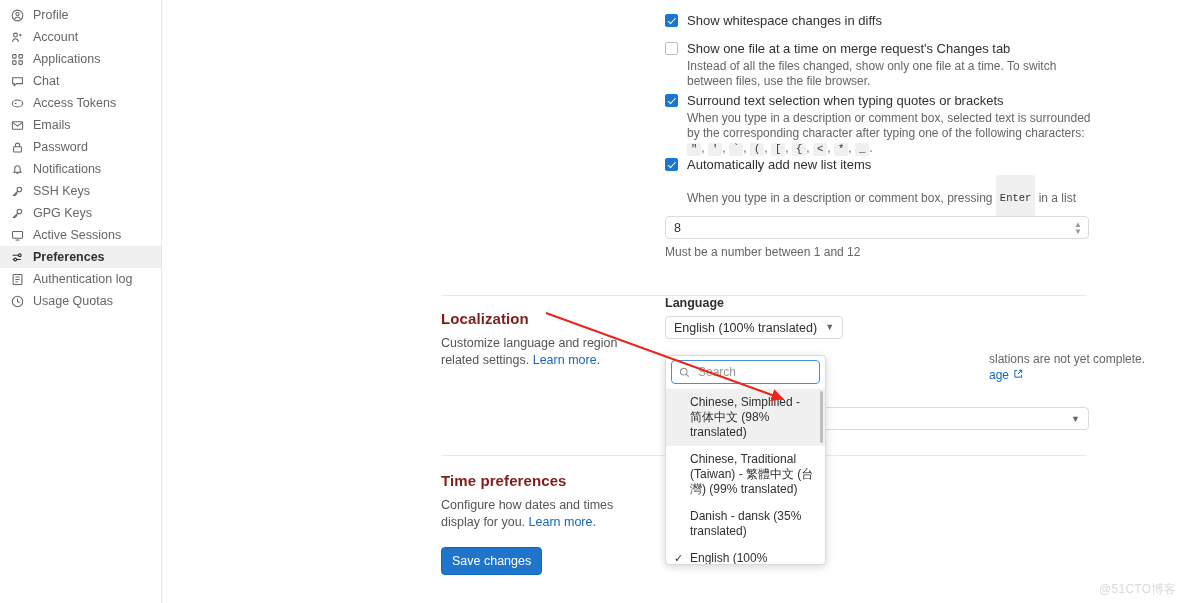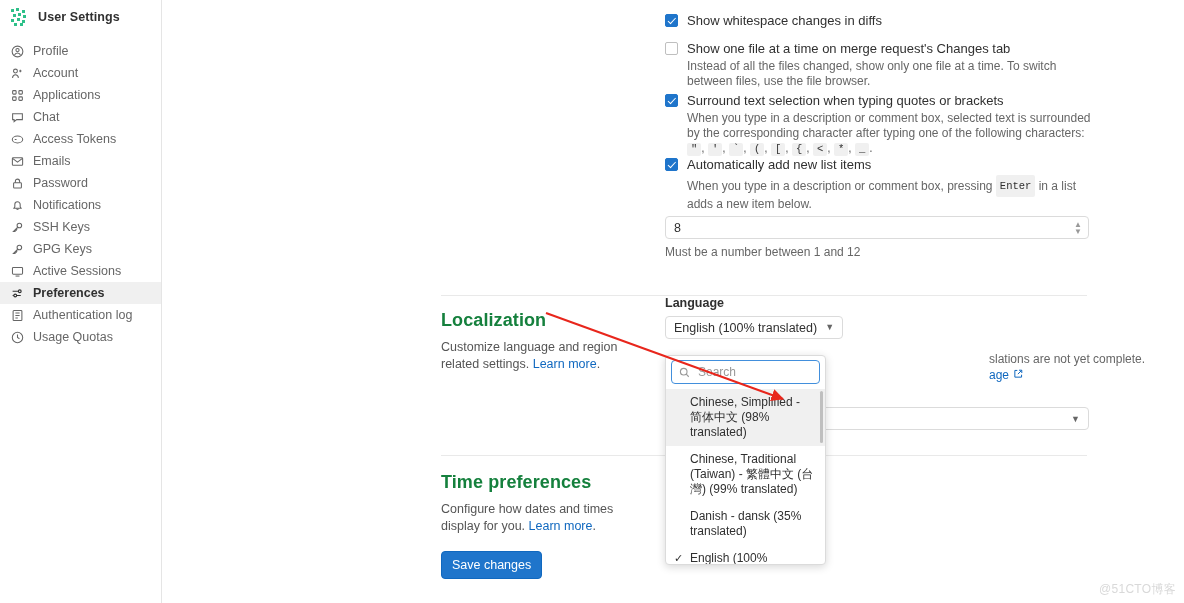--- a/index.html
+++ b/index.html
@@ -92,21 +92,21 @@
   }
   .chk-label { font-size: 13px; color: #303030; line-height: 16px; }
   .chk-help {
     margin-left: 22px; margin-top: 2px;
     font-size: 12px; color: #666; line-height: 15px;
   }
   .kbd {
     display: inline-block;
     background: #f0f0f0;
     border-radius: 2px;
-    padding: 4px 4px;
+    padding: 16px 4px;
     font-family: "Liberation Mono", monospace;
     font-size: 10.5px;
     color: #303030;
     line-height: 14px;
     vertical-align: 1px;
   }
   .chr {
     display: inline-block;
     background: #f0f0f0;
     border-radius: 2px;
@@ -133,21 +133,21 @@
     display: flex; flex-direction: column; gap: 1px; color: #999;
     line-height: 6px; font-size: 8px;
   }
   .help-text { font-size: 12px; color: #666; }
 
   .divider {
     position: absolute; left: 278px; width: 646px; height: 1px;
     background: #e9e9e9;
   }
 
-  .sec-title { font-size: 18px; font-weight: bold; color: #15803d; letter-spacing: .1px; }
+  .sec-title { font-size: 15px; font-weight: bold; color: #7f1d1d; letter-spacing: .1px; }
   .sec-desc { font-size: 12.5px; color: #555; line-height: 17px; margin-top: 8px; width: 195px;}
   a.lnk { color: #1068bf; text-decoration: none; }
 
   
   .lang-toggle {
     display: inline-flex; align-items: center; gap: 8px;
     height: 23px; padding: 0 8px;
     border: 1px solid #dbdbdb; border-radius: 4px;
     background: #fff; font-size: 12.5px; color: #303030;
     cursor: pointer;
@@ -229,41 +229,20 @@
   .watermark {
     position: absolute; right: 8px; bottom: 5px;
     font-size: 12px; color: #d9d9d9;
     letter-spacing: .3px;
   }
 </style>
 </head>
 <body>
 
 <div id="sidebar">
-  <div class="side-header">
-    <div class="avatar">
-      <svg width="22" height="22" viewBox="0 0 22 22">
-        <circle cx="11" cy="11" r="11" fill="#ffffff"></circle>
-        <g fill="#2ec089">
-          <rect x="3" y="3" width="3" height="3"></rect>
-            <rect x="8" y="2" width="3" height="3"></rect>
-          <rect x="14" y="4" width="3" height="3"></rect>
-            <rect x="5" y="8" width="3" height="3"></rect>
-          <rect x="10" y="7" width="3" height="3"></rect>
-            <rect x="15" y="9" width="3" height="3"></rect>
-          <rect x="3" y="13" width="3" height="3"></rect>
-            <rect x="9" y="12" width="3" height="3"></rect>
-          <rect x="14" y="14" width="3" height="3"></rect>
-            <rect x="6" y="17" width="3" height="3"></rect>
-          <rect x="12" y="17" width="3" height="3"></rect>
-        </g>
-      </svg>
-    </div>
-    <div class="side-title">User Settings</div>
-  </div>
 
   <ul class="side-list" id="side-nav">
     <li class="side-item">
       <span class="ico">
         <svg width="13" height="13" viewBox="0 0 16 16" fill="none" stroke="currentColor" stroke-width="1.3">
           <circle cx="8" cy="8" r="6.6"></circle>
             <circle cx="8" cy="6.3" r="2"></circle>
             <path d="M4.3 12.6c.6-1.8 2-2.7 3.7-2.7s3.1.9 3.7 2.7"></path>
         </svg>
       </span>

